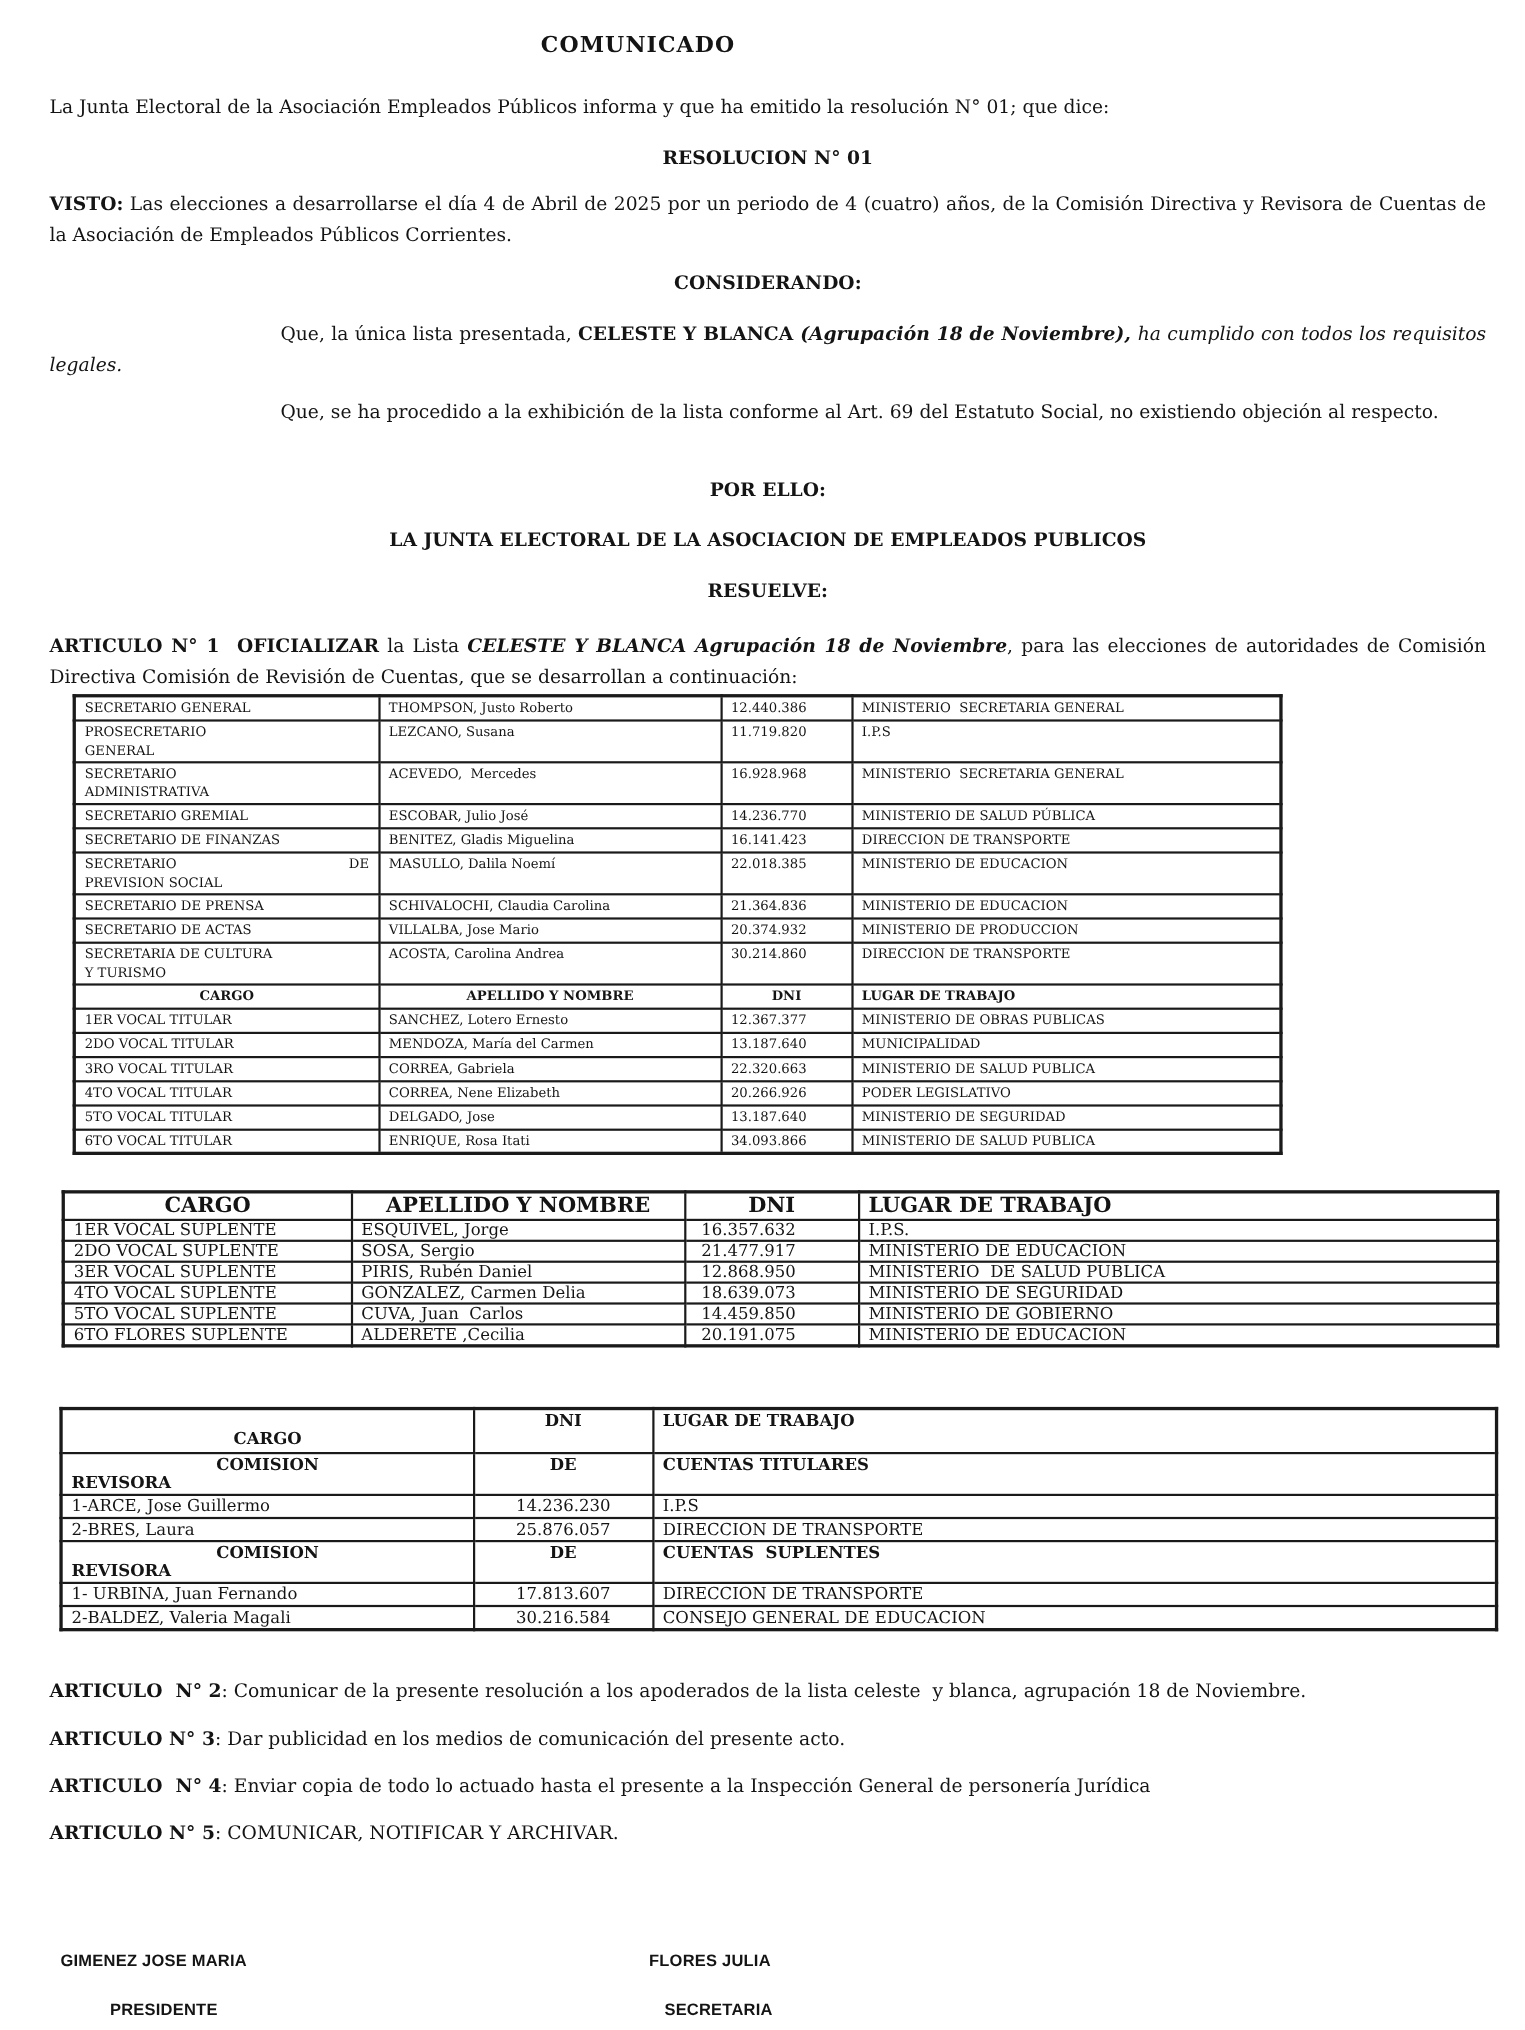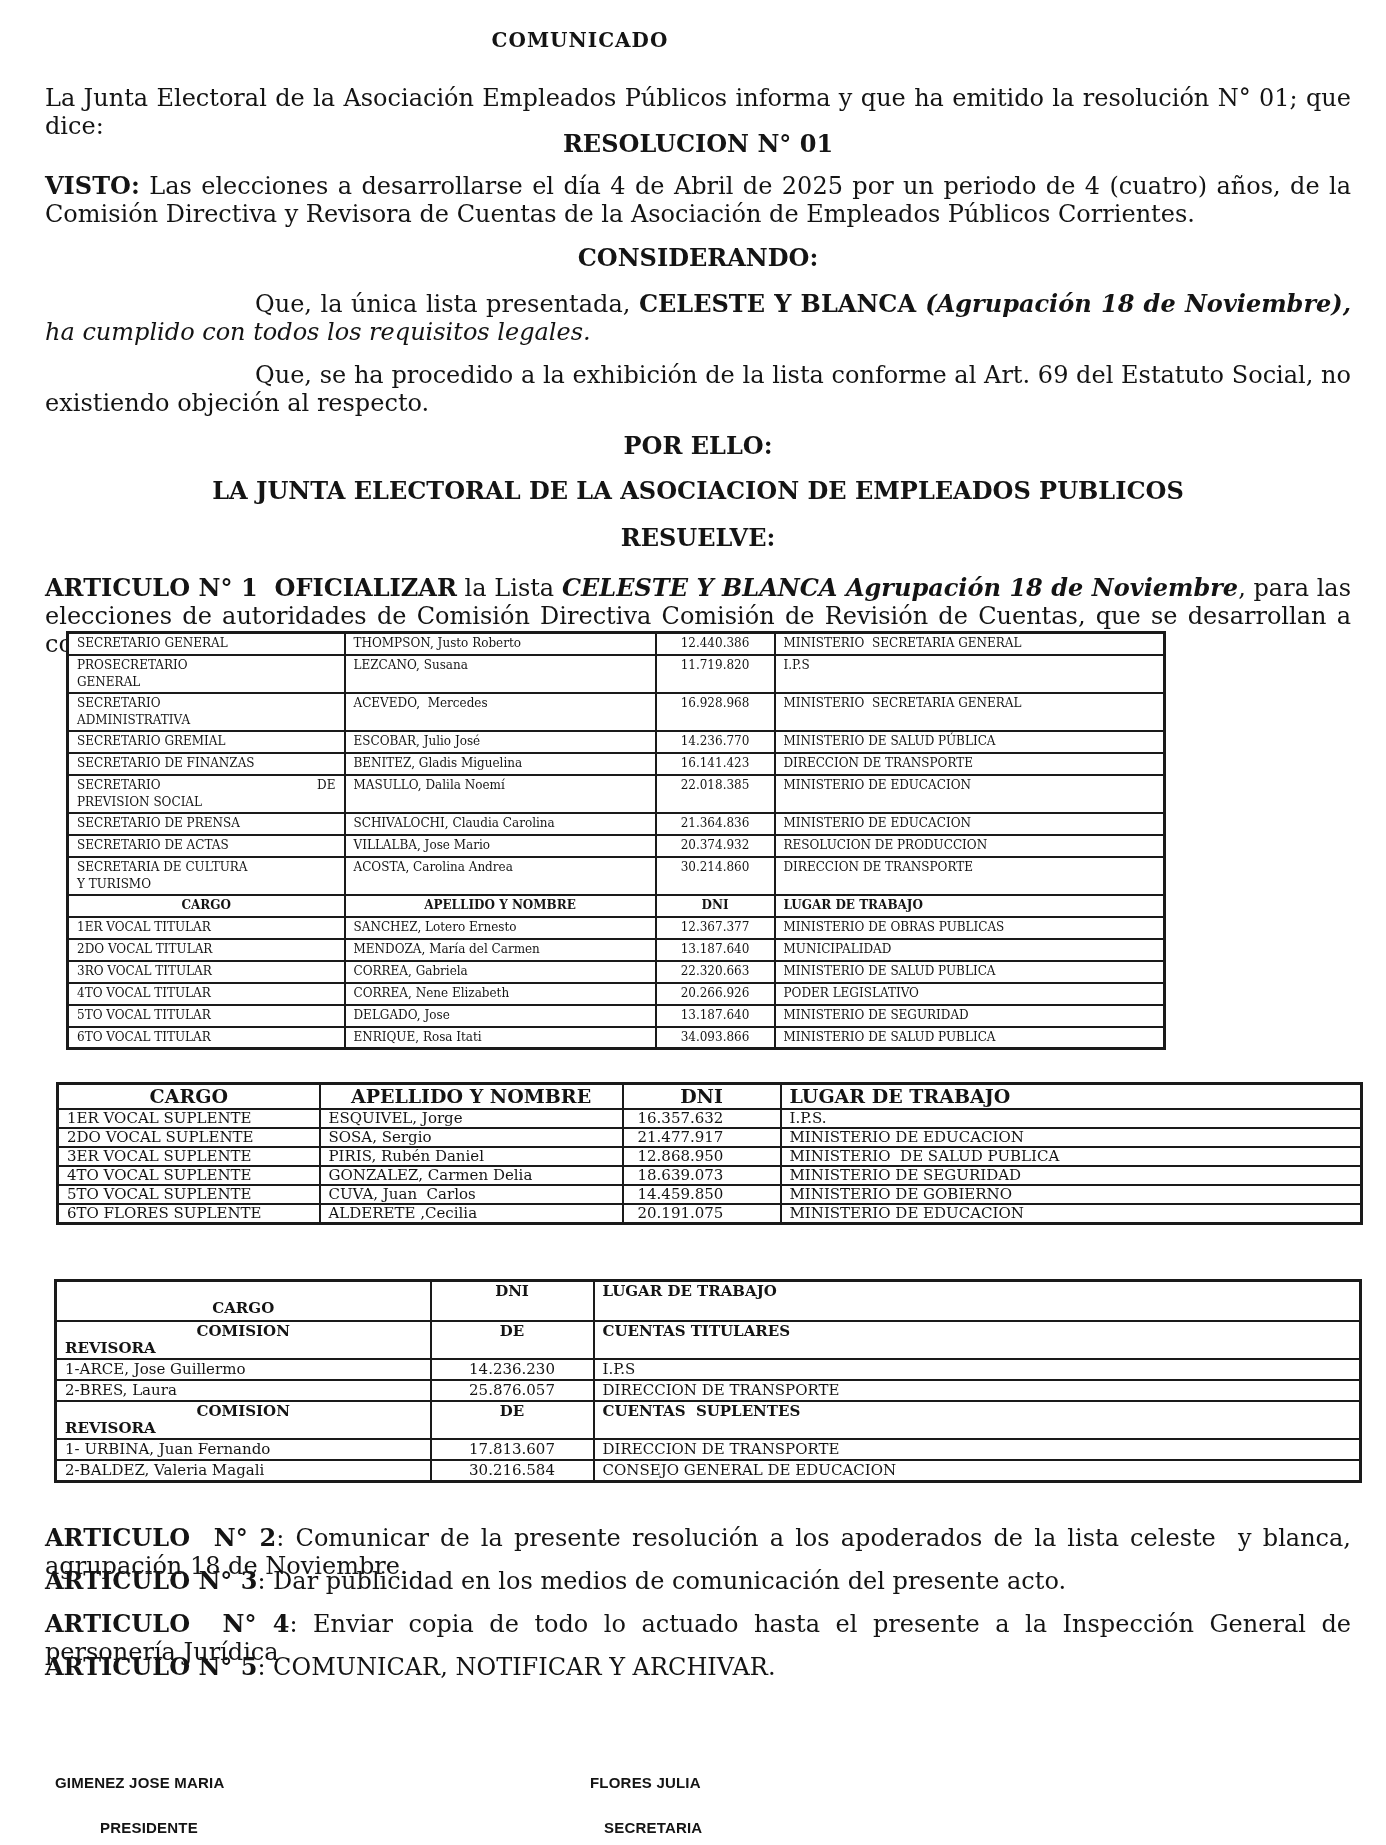--- a/index.html
+++ b/index.html
@@ -10,21 +10,21 @@
     height:1845px;
     background:#ffffff;
     font-family:"DejaVu Serif", serif;
     color:#141414;
     overflow:hidden;
   }
   .abs{position:absolute;margin-top:31px;}
   .para{
     left:45px;
     width:1306px;
-    font-size:24px;
+    font-size:17px;
     line-height:28px;
     text-align:justify;
     margin:0;
   }
   .title{
     left:45px;
     width:1070px;
     text-align:center;
     font-size:20px;
     font-weight:bold;
@@ -48,21 +48,21 @@
   .doc-table td{
     border:2px solid #1a1a1a;
     padding:1px 8px;
     vertical-align:top;
     overflow:hidden;
   }
   .doc-table .spread{display:flex;justify-content:space-between;}
 
   .t1{left:66px;top:631px;width:1100px;font-size:12px;line-height:17px;}
   .t1 tr{height:22px;}
-  .t1 td:nth-child(3){text-align:center;}
+  .t1 td:nth-child(3){}
   .t1 tr.kind-header td{font-weight:bold;}
   .t1 tr.kind-header td:nth-child(-n+3){text-align:center;}
 
   .t2{left:56px;top:1082px;width:1307px;font-size:15px;line-height:15px;}
   .t2 tr{height:19px;}
   .t2 td:nth-child(3){padding-left:14px;}
   .t2 tr.kind-header2{height:25px;}
   .t2 tr.kind-header2 td{font-weight:bold;font-size:19px;line-height:21px;}
   .t2 tr.kind-header2 td:nth-child(-n+3){text-align:center;padding-left:8px;}
 
@@ -228,21 +228,21 @@
           <td>
             <div>SECRETARIO DE ACTAS</div>
           </td>
           <td>
             <div>VILLALBA, Jose Mario</div>
           </td>
           <td>
             <div>20.374.932</div>
           </td>
           <td>
-            <div>RESOLUCION DE PRODUCCION</div>
+            <div>MINISTERIO DE PRODUCCION</div>
           </td>
         </tr>
         <tr class="kind-data">
           <td>
             <div>SECRETARIA DE CULTURA</div>
             <div>Y TURISMO</div>
           </td>
           <td>
             <div>ACOSTA, Carolina Andrea</div>
           </td>

